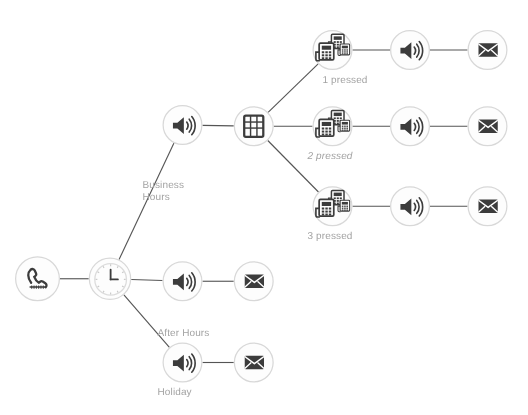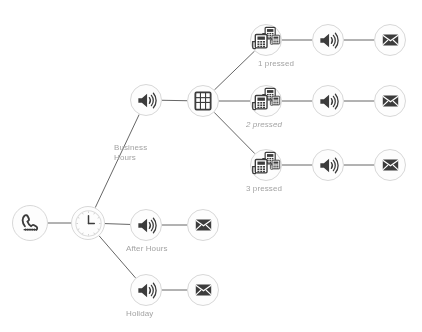--- a/index.html
+++ b/index.html
@@ -351,21 +351,21 @@
           <svg width="23" height="23" viewBox="0 0 24 24">
             <path d="M3.5 9.6 L7.2 9.6 L12.6 5.0 L12.6 19.0 L7.2 14.4 L3.5 14.4 Z" fill="#3c3c3c"></path>
             <g fill="none" stroke="#3c3c3c" stroke-width="1.35" stroke-linecap="round">
               <path d="M15.0 9.0 A5 5 0 0 1 15.0 15.0"></path>
               <path d="M17.1 6.6 A8.4 8.4 0 0 1 17.1 17.4"></path>
               <path d="M19.2 4.4 A11.6 11.6 0 0 1 19.2 19.6"></path>
             </g>
           </svg>
         </span>
       </div>
-      <div class="lbl" style="left: 126px; top: 244px;">After Hours</div>
+      <div class="lbl" style="left: 126px; top: 262px;">After Hours</div>
       <div class="node" style="left: 187px; top: 209px; width: 32px; height: 32px;">
         <span style="display: flex;">
           <svg width="21" height="16" viewBox="0 0 24 22">
             <rect x="1.4" y="3.6" width="21.2" height="14.8" rx="1.2" fill="#3c3c3c"></rect>
             <path d="M1.4 4.4 L12 12.2 L22.6 4.4" fill="none" stroke="#ffffff" stroke-width="1.7" stroke-linejoin="round"></path>
             <path d="M1.4 17.6 L8.6 11.0 M22.6 17.6 L15.4 11.0" fill="none" stroke="#ffffff" stroke-width="1.5"></path>
           </svg>
         </span>
       </div>
       <div class="node" style="left: 130px; top: 274px; width: 32px; height: 32px;">

